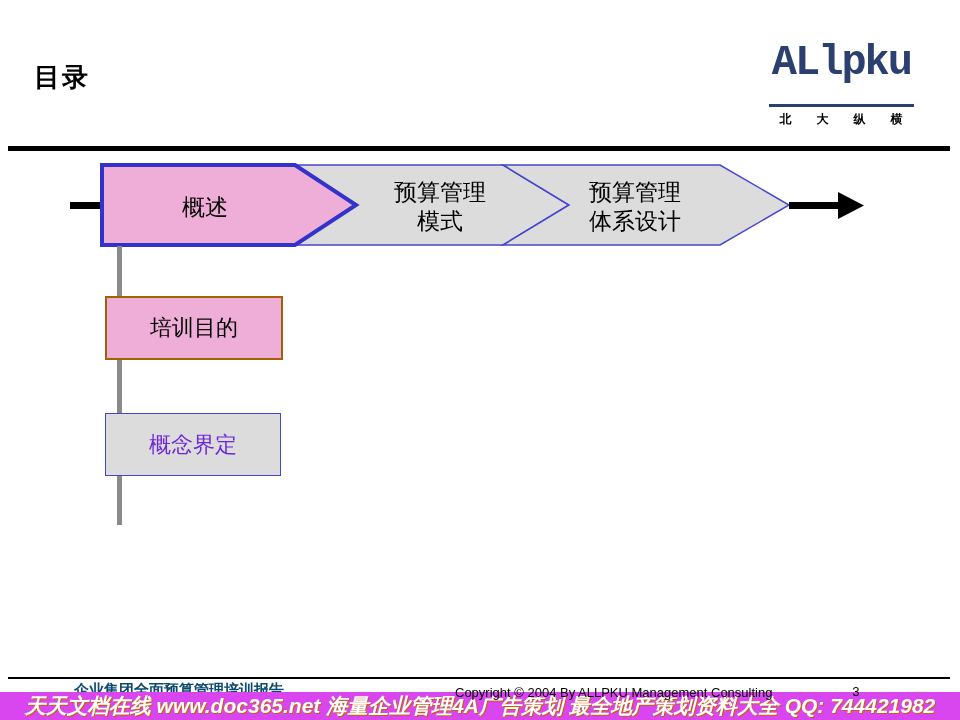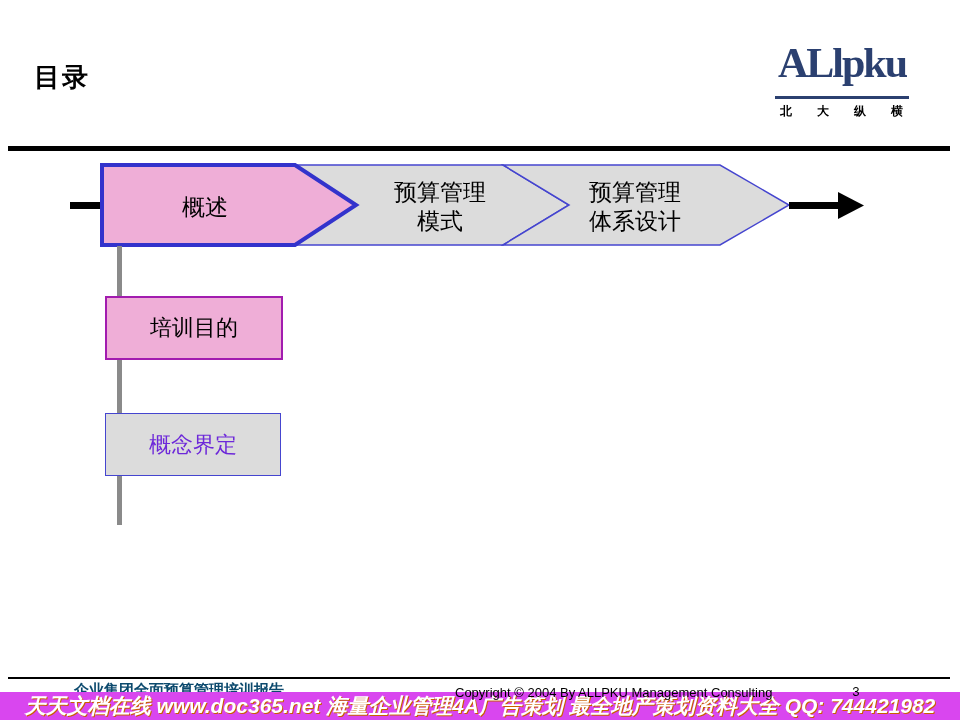--- a/index.html
+++ b/index.html
@@ -9,23 +9,23 @@
   }
 
   
   .page-title {
     position:absolute; left:34px; top:60px;
     font-family:"Liberation Sans", sans-serif;
     font-size:26px; font-weight:bold; letter-spacing:2px; color:#000;
   }
   .logo { position:absolute; top:42px; right:46px; text-align:center; }
   .logo-word {
-    display:inline-block; font-family:Liberation Serif, serif;
+    display:inline-block; font-family:Liberation Mono, monospace;
     font-size:42px; font-weight:bold; line-height:1; color:#2b4070;
-    letter-spacing:-2px; border-bottom:3px solid #2b4070; padding:0 3px 12px 3px;
+    letter-spacing:-2px; border-bottom:3px solid #2b4070; padding:0 3px 20px 3px;
   }
   .logo-sub {
     margin-top:4px; font-size:12px; font-weight:bold; color:#000;
     letter-spacing:11px; padding-left:10px; white-space:nowrap;
   }
   .title-rule { position:absolute; left:8px; top:146px; width:942px; height:5px; background:#000; }
 
   
   .flow-svg { position:absolute; left:0; top:160px; }
   .flow-label {
@@ -37,21 +37,21 @@
   .flow-label-3 { left:550px; top:178px; width:170px; }
 
   
   .vline { position:absolute; left:117px; top:246px; width:5px; height:279px; background:#8a8a8a; z-index:0; }
   .sub-box {
     position:absolute; left:105px; width:174px; text-align:center;
     font-size:22px; z-index:1;
   }
   .sub-box-pink {
     top:296px; height:60px; line-height:60px;
-    background:#efaed7; border:2px solid #a21caf; color:#000;
+    background:#efaed7; border:2px solid #a16207; color:#000;
   }
   .sub-box-gray {
     top:413px; height:61px; line-height:61px;
     background:#dcdcdc; border:1.5px solid #4545cf; color:#6d28d9;
   }
 
   
   .footer-rule { position:absolute; left:8px; top:677px; width:942px; height:2px; background:#000; }
   .footer-doc-title {
     position:absolute; left:74px; top:681px; font-size:15px; color:#0c4a6e; z-index:1; white-space:nowrap;font-weight:bold;

